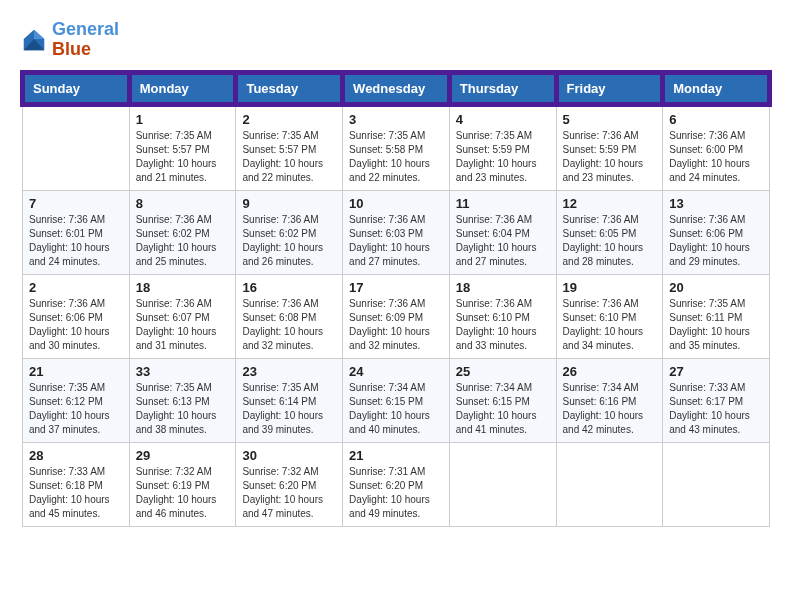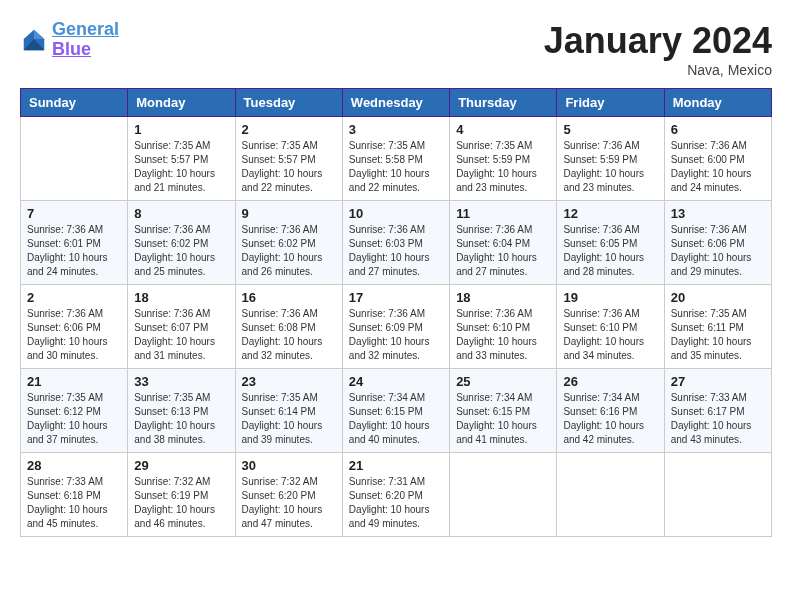--- a/index.html
+++ b/index.html
@@ -21,21 +21,20 @@
       align-items: center;
     }
     .logo-text {
       font-size: 18px;
       font-weight: bold;
       color: #1a1a2e;
       line-height: 1.1;
     }
     .logo-text span {
       color: #4a90d9;
-      text-decoration: underline;
     }
     .logo-icon {
       width: 28px;
       height: 28px;
       margin-right: 4px;
     }
     .title-block {
       text-align: right;
     }
     .month-title {
@@ -52,21 +51,21 @@
       border-collapse: collapse;
       border: 1px solid #ccc;
     }
     .calendar th {
       background: #2a6db5;
       color: #fff;
       font-size: 13px;
       font-weight: bold;
       padding: 6px 8px;
       text-align: left;
-      border: 1px solid #4c1d95;
+      border: 5px solid #4c1d95;
     }
     .calendar td {
       vertical-align: top;
       border: 1px solid #ccc;
       padding: 5px 6px;
       width: calc(100% / 7);
       min-height: 90px;
       background: #fff;
     }
     .calendar tr:nth-child(even) td {
@@ -92,26 +91,22 @@
 
 <div class="header">
   <div class="logo">
     <svg class="logo-icon" viewBox="0 0 30 30">
       <polygon points="15,4 26,14 26,26 4,26 4,14" fill="#2a6db5"></polygon>
       <polygon points="15,4 26,14 15,14" fill="#4a90d9"></polygon>
       <polygon points="15,14 26,26 4,26" fill="#1a4f8a"></polygon>
     </svg>
     <div class="logo-text">
       <div><span>General</span></div>
-      <div><span style="color:#8b5cf6">Blue</span></div>
+      <div><span style="color:#c2410c">Blue</span></div>
     </div>
-  </div>
-  <div class="title-block">
-    <div class="month-title">January 2024</div>
-    <div class="location">Nava, Mexico</div>
   </div>
 </div>
 
 <table class="calendar">
   <thead>
     <tr>
     <th>Sunday</th>
         <th>Monday</th>
         <th>Tuesday</th>
         <th>Wednesday</th>

